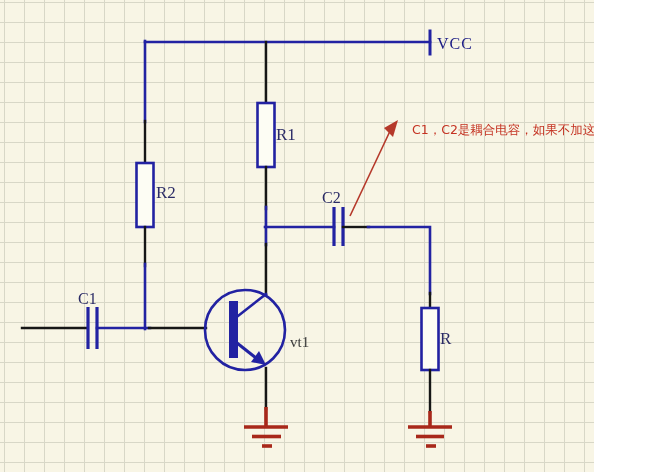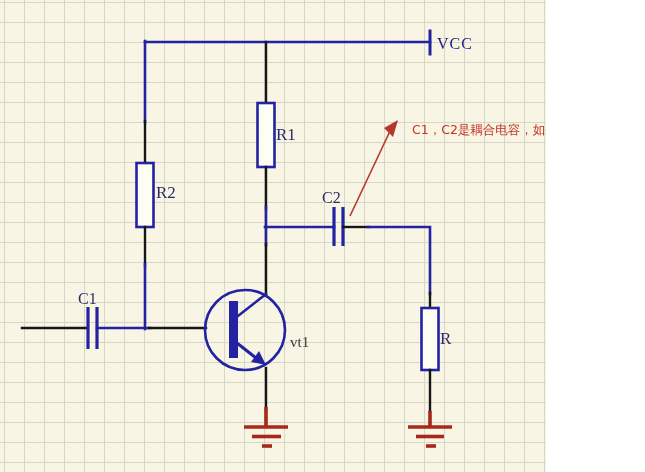--- a/index.html
+++ b/index.html
@@ -1,18 +1,18 @@
 <!DOCTYPE html>
 <html><head>
 <meta charset="utf-8">
 <style>
   html,body{margin:0;padding:0;background:#fff;}
   #stage{
     position:relative;
-    width:546px;height:472px;
+    width:594px;height:472px;
     overflow:hidden;
     background-color:#f8f5e5;
     background-image:
       linear-gradient(to right,#d8d7c7 1px,transparent 1px),
       linear-gradient(to bottom,#d8d7c7 1px,transparent 1px);
     background-size:20px 20px;
     background-position:4px 2px;
   }
   svg{position:absolute;left:0;top:0;}
   .wire{stroke:#2222a2;stroke-width:2.6;fill:none;stroke-linecap:square;}

